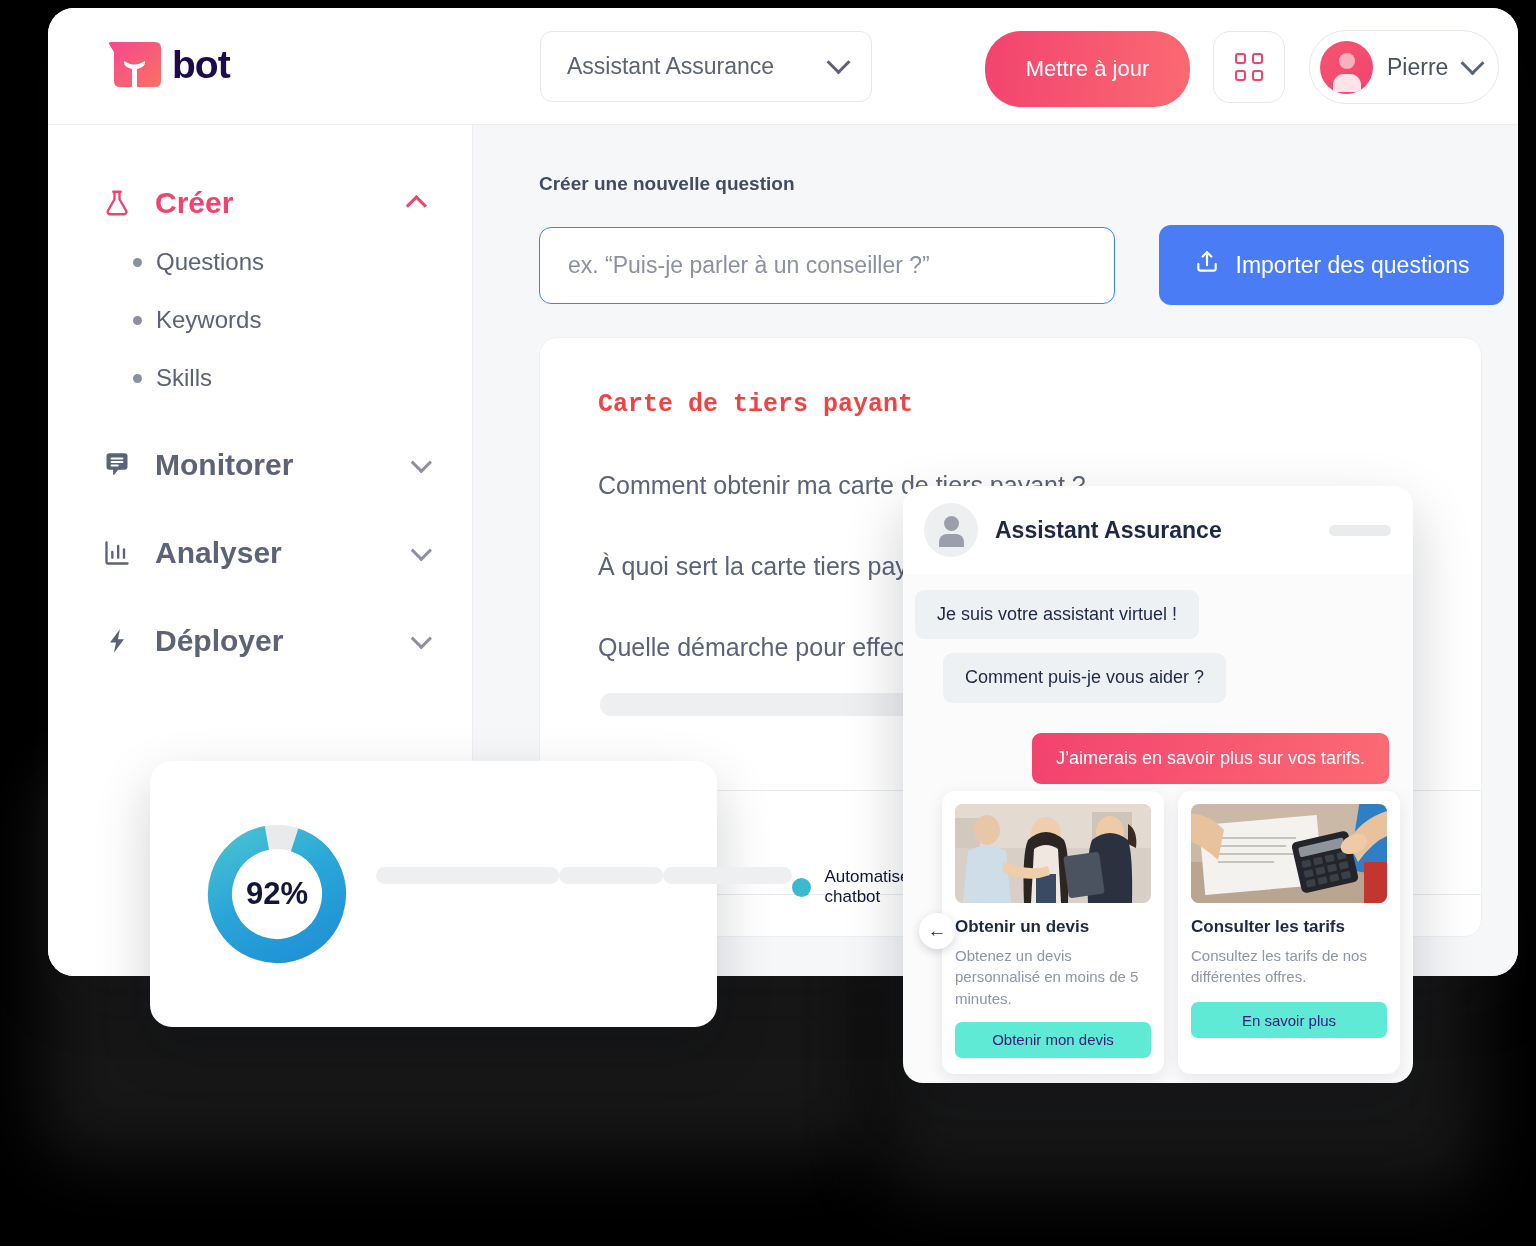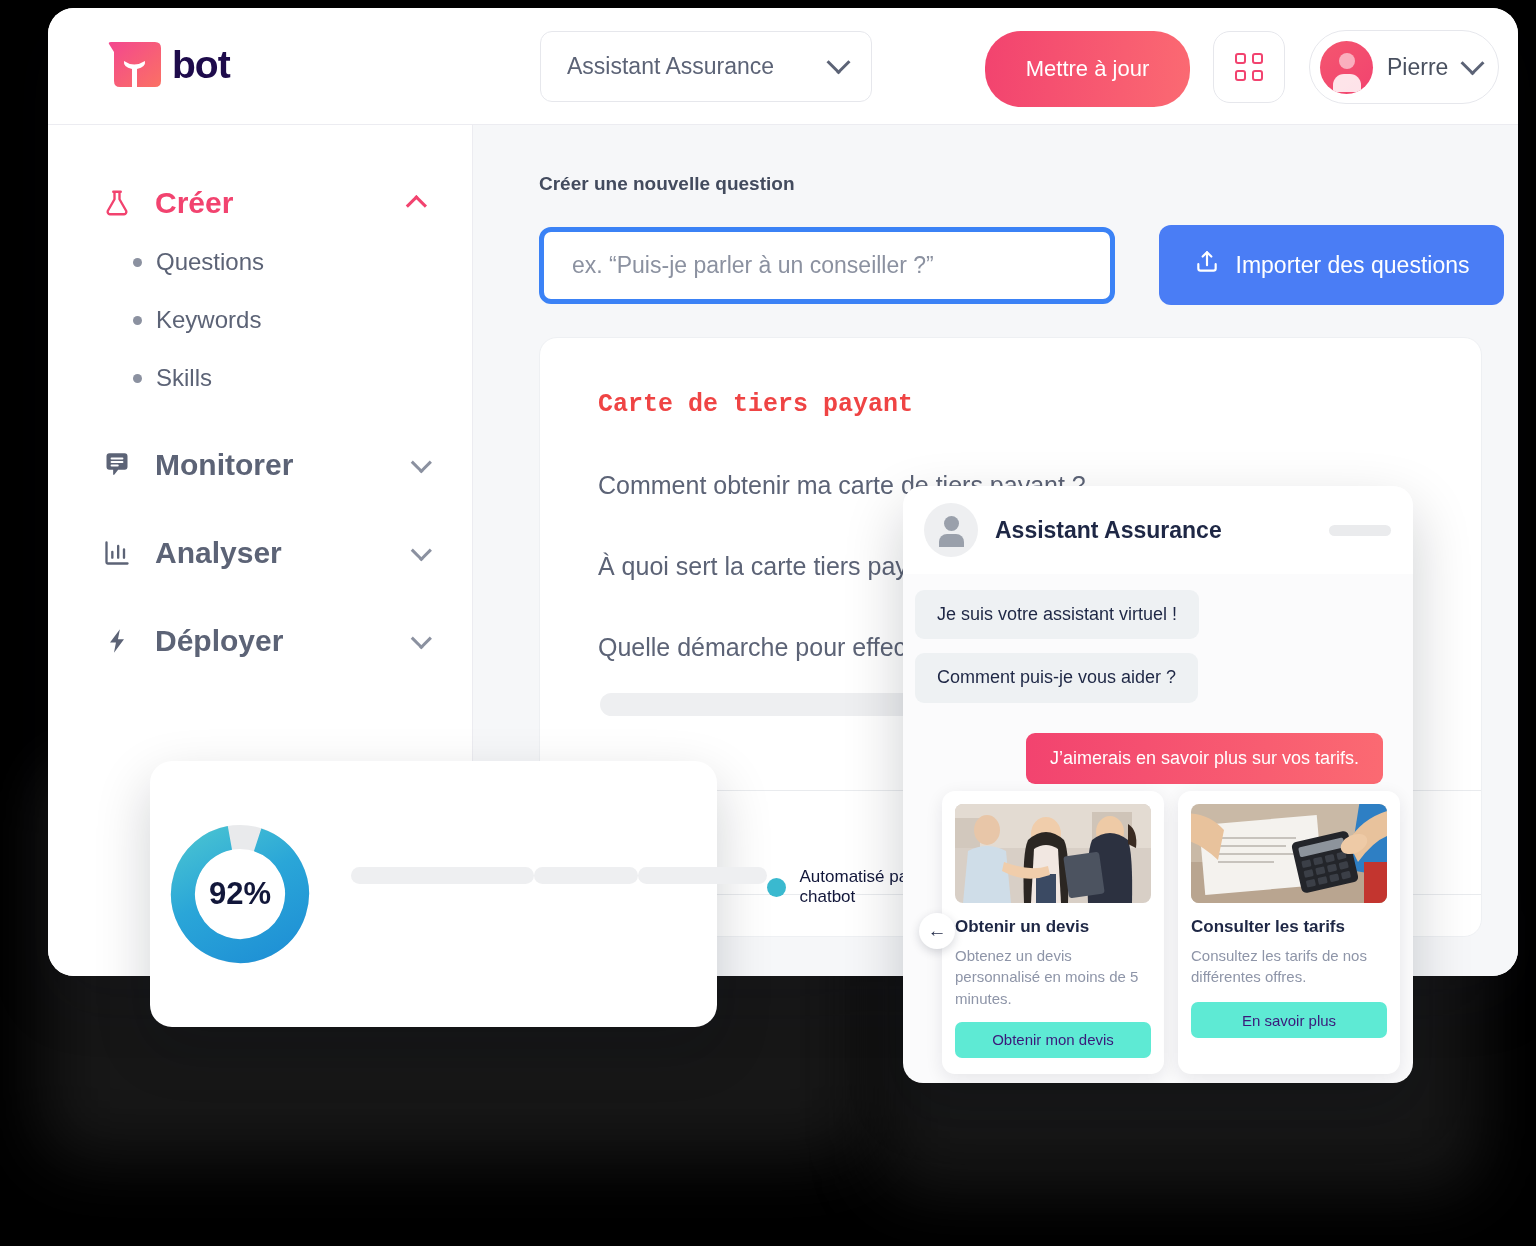--- a/index.html
+++ b/index.html
@@ -132,21 +132,21 @@
   .content {
     position: absolute; left: 425px; top: 117px; right: 0; bottom: 0;
     background: #f6f7f9;
     padding: 48px 0 0 66px;
   }
   .content-title { font-size: 19px; font-weight: 700; color: #434b5e; }
 
   .q-row { display: flex; align-items: center; gap: 44px; margin-top: 30px; }
   .q-input {
     width: 576px; height: 77px;
-    background: #fff; border: 5px solid #3b82f6; border-radius: 12px;
+    background: #fff; border: 1px solid #3b82f6; border-radius: 12px;
     font-size: 23px; color: #8b91a0; padding: 0 28px;
     font-family: "Liberation Sans", sans-serif;
   }
   .q-input::placeholder { color: #8b91a0; }
   .btn-import {
     width: 345px; height: 80px; border-radius: 12px;
     background: #4a7df5; color: #fff; border: none;
     display: flex; align-items: center; justify-content: center; gap: 16px;
     font-size: 23px; font-weight: 500; cursor: pointer;
     font-family: "Liberation Sans", sans-serif;
@@ -166,21 +166,21 @@
   .panel-sep { position: absolute; left: 0; right: 0; height: 1px; background: #e9ebee; }
   .sep-1 { top: 452px; }
   .sep-2 { top: 556px; }
 
   
   .stat-card {
     position: absolute; left: 150px; top: 761px;
     width: 567px; height: 266px;
     background: #fff; border-radius: 22px;
     box-shadow: 0 22px 55px rgba(12,14,25,.19);
-    display: flex; align-items: center; padding: 0 34px 0 19px; gap: 40px;
+    display: flex; align-items: center; padding: 0 34px 0 56px; gap: 28px;
   }
   .donut { position: relative; width: 142px; height: 142px; flex: 0 0 auto; }
   .donut svg { transform: rotate(-90deg); display:block; }
   .donut .pct {
     position: absolute; inset: 0; display: flex; align-items: center; justify-content: center;
     font-size: 31px; font-weight: 700; color: #12173a;
   }
   .stat-right { flex: 1; display: flex; flex-direction: row; gap: 0; }
   .s-line { background: #eeeff1; border-radius: 9px; height: 17px; }
   .s-l1 { width: 236px; margin-bottom: 21px; }
@@ -216,21 +216,21 @@
     background: #eef1f3; color: #1e2745;
     padding: 13px 22px; border-radius: 9px;
     display: inline-block; margin-left: 12px;
   }
   .bot-row { margin-top: 0; }
   .bubble.user {
     background: linear-gradient(95deg,#f2436f 0%,#fb6a72 100%);
     color: #fff; padding: 14px 24px; border-radius: 9px;
     display: inline-block;
   }
-  .user-row { display: flex; justify-content: flex-end; padding-right: 30px; margin-top: 30px; }
+  .user-row { display: flex; justify-content: flex-end; padding-right: 24px; margin-top: 30px; }
 
   .carousel { position: absolute; left: 0; right: 0; top: 305px; height: 292px; }
   .carousel-inner { display: flex; gap: 14px; padding-left: 39px; }
   .ccard {
     width: 222px; background: #fff; border-radius: 13px;
     box-shadow: 0 5px 18px rgba(20,25,45,.09);
     padding: 13px 13px 16px 13px; flex: 0 0 auto;
   }
   .ccard-img { width: 100%; height: 99px; border-radius: 8px; overflow: hidden; position: relative; }
   .ccard-img svg { display: block; width: 100%; height: 100%; }
@@ -432,21 +432,21 @@
     <div class="chat-head">
       <span class="chat-av"></span>
       <span class="chat-title">Assistant Assurance</span>
       <span class="chat-pill"></span>
     </div>
 
     <div style="padding-top:16px;">
       <div class="bot-row">
         <span class="bubble bot">Je suis votre assistant virtuel !</span>
       </div>
-      <div class="bot-row" style="margin-top:14px;">
+      <div class="bot-row" style="margin-top:14px;margin-left:28px;">
         <span class="bubble bot">Comment puis-je vous aider ?</span>
       </div>
       <div class="user-row">
         <span class="bubble user">J’aimerais en savoir plus sur vos tarifs.</span>
       </div>
     </div>
 
     <div class="carousel">
       <div class="carousel-prev">←</div>
       <div class="carousel-inner">

